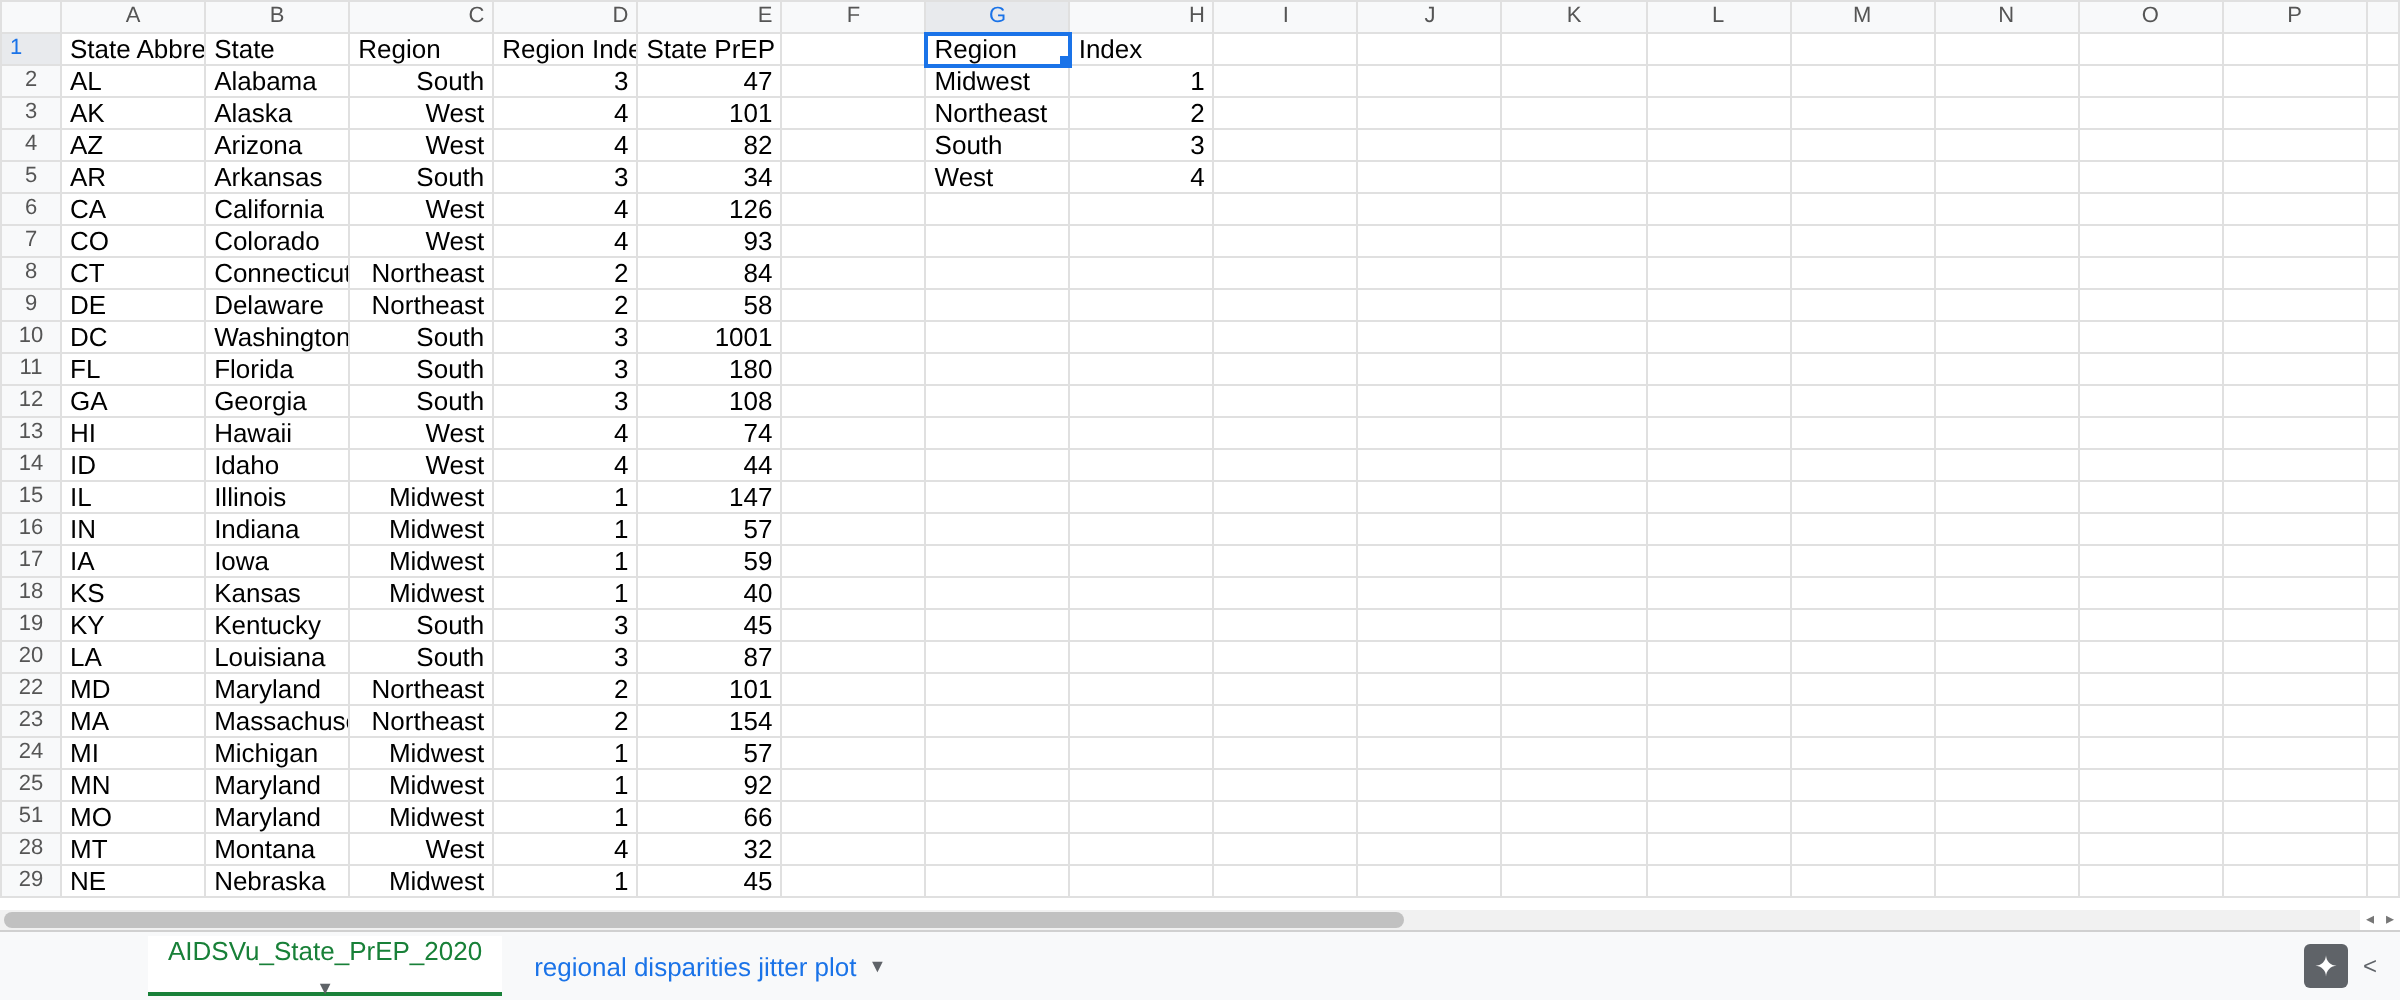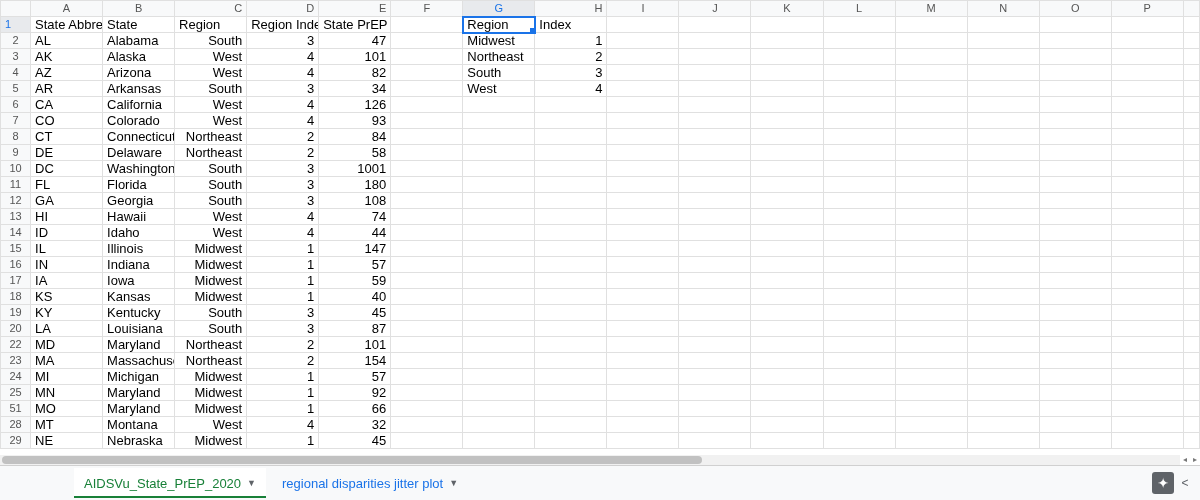--- a/index.html
+++ b/index.html
@@ -27,21 +27,21 @@
   th.col-active { background: #e8eaed; color: #1a73e8; }
   .rowhead.row-active { background: #e8eaed; color: #1a73e8; }
   .hscroll { position: absolute; bottom: 0; left: 0; right: 20px; height: 10px; background: #f1f1f1; }
   .hscroll-thumb { position: absolute; left: 2px; top: 1px; height: 8px; width: 700px; background: #c1c1c1; border-radius: 4px; }
   .hscroll-arrows { position: absolute; right: 0; bottom: 0; width: 20px; height: 10px; display: flex; }
   .harrow { width: 10px; height: 10px; font-size: 8px; line-height: 10px; text-align: center; color: #777; }
 
   .tabbar { height: 35px; border-top: 1px solid #d0d0d0; display: flex; align-items: center; padding: 0 6px; gap: 6px; background: #f8f9fa; position: relative; }
   .tabbtn { width: 28px; height: 28px; display: flex; align-items: center; justify-content: center; color: #5f6368; border-radius: 4px; cursor: pointer; }
   .tab { display: flex; align-items: center; height: 30px; padding: 0 10px; border-radius: 0; font-size: 13px; color: #3c4043; gap: 6px; cursor: pointer; }
-  .tab.active { background: #fff; color: #188038; box-shadow: inset 0 -2px 0 #188038; }
+  .tab.active { background: #fff; color: #188038; box-shadow: inset 0 -2px 0 #188038; flex-direction: column; }
   .tab.jitter { color: #1a73e8; }
   .tab .caret { font-size: 9px; color: #5f6368; }
   .right-btns { position: absolute; right: 6px; display: flex; gap: 2px; }
   .explore { width: 22px; height: 22px; background: #5f6368; color: #fff; border-radius: 3px; font-size: 14px; line-height: 22px; text-align: center; }
   .arrow-left { width: 18px; height: 22px; font-size: 12px; line-height: 22px; text-align: center; color: #5f6368; }
 </style>
 </head>
 <body>
 
 <div class="sheet">

